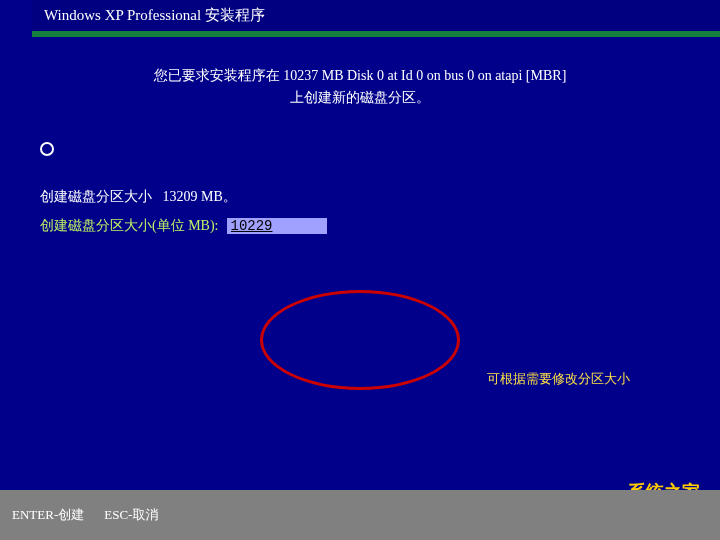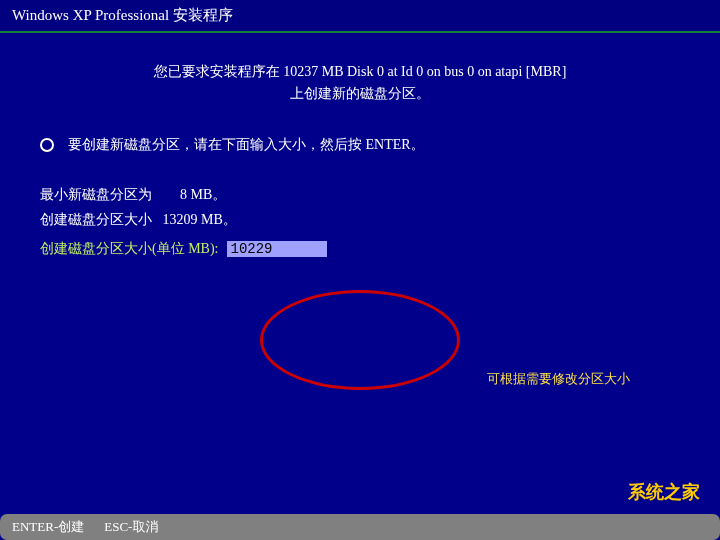--- a/index.html
+++ b/index.html
@@ -12,21 +12,22 @@
       color: #ffffff;
       overflow: hidden;
       position: relative;
     }
 
     .title-bar {
       background: #000080;
       padding: 6px 12px;
       font-size: 15px;
       color: #ffffff;
-      border-bottom: 2px solid #15803d;
+      border-bottom: 6px solid #15803d;
+      margin-left: 32px;
     }
 
     .main-content {
       padding: 28px 40px;
       flex: 1;
     }
 
     .description {
       font-size: 14px;
       line-height: 1.6;
@@ -76,20 +77,21 @@
     .disk-input {
       background: #a0a0ff;
       color: #000000;
       border: none;
       outline: none;
       font-family: 'Courier New', monospace;
       font-size: 14px;
       padding: 0 4px;
       width: 100px;
       margin-left: 8px;
+      text-decoration: underline;
     }
 
     .annotation-circle {
       position: absolute;
       width: 200px;
       height: 100px;
       border: 3px solid #cc0000;
       border-radius: 50%;
       top: 290px;
       left: 260px;
@@ -114,51 +116,44 @@
     }
 
     .status-bar {
       position: absolute;
       bottom: 0;
       left: 0;
       right: 0;
       background: #808080;
       color: #ffffff;
       font-size: 13px;
-      padding: 4px 12px;
+      padding: 16px 12px;
       display: flex;
       gap: 20px;
-      border-radius: 7px;
     }
   </style>
 </head>
 <body>
 
 <div class="title-bar">
   <span>Windows XP Professional  安装程序</span>
 </div>
 
 <div class="main-content">
   <div class="description">
     <div>您已要求安装程序在 10237 MB Disk 0 at Id 0 on bus 0 on atapi [MBR]</div>
     <div>上创建新的磁盘分区。</div>
   </div>
 
   <div class="option-row">
     <div class="radio-circle"></div>
-    <span>要创建新磁盘分区，请在下面输入大小，然后按 ENTER。</span>
   </div>
 
 
   <div class="info-section">
-    <div>
-      <span>最小新磁盘分区为</span>
-      &nbsp;&nbsp;&nbsp;&nbsp;&nbsp;&nbsp;
-      <span>8 MB。</span>
-    </div>
     <div>
       <span>创建磁盘分区大小</span>
       &nbsp;
       <span>13209 MB。</span>
     </div>
     <div class="input-row">
       <span class="input-label">创建磁盘分区大小(单位 MB):</span>
       <input class="disk-input" type="text" value="10229" style="">
     </div>
   </div>

